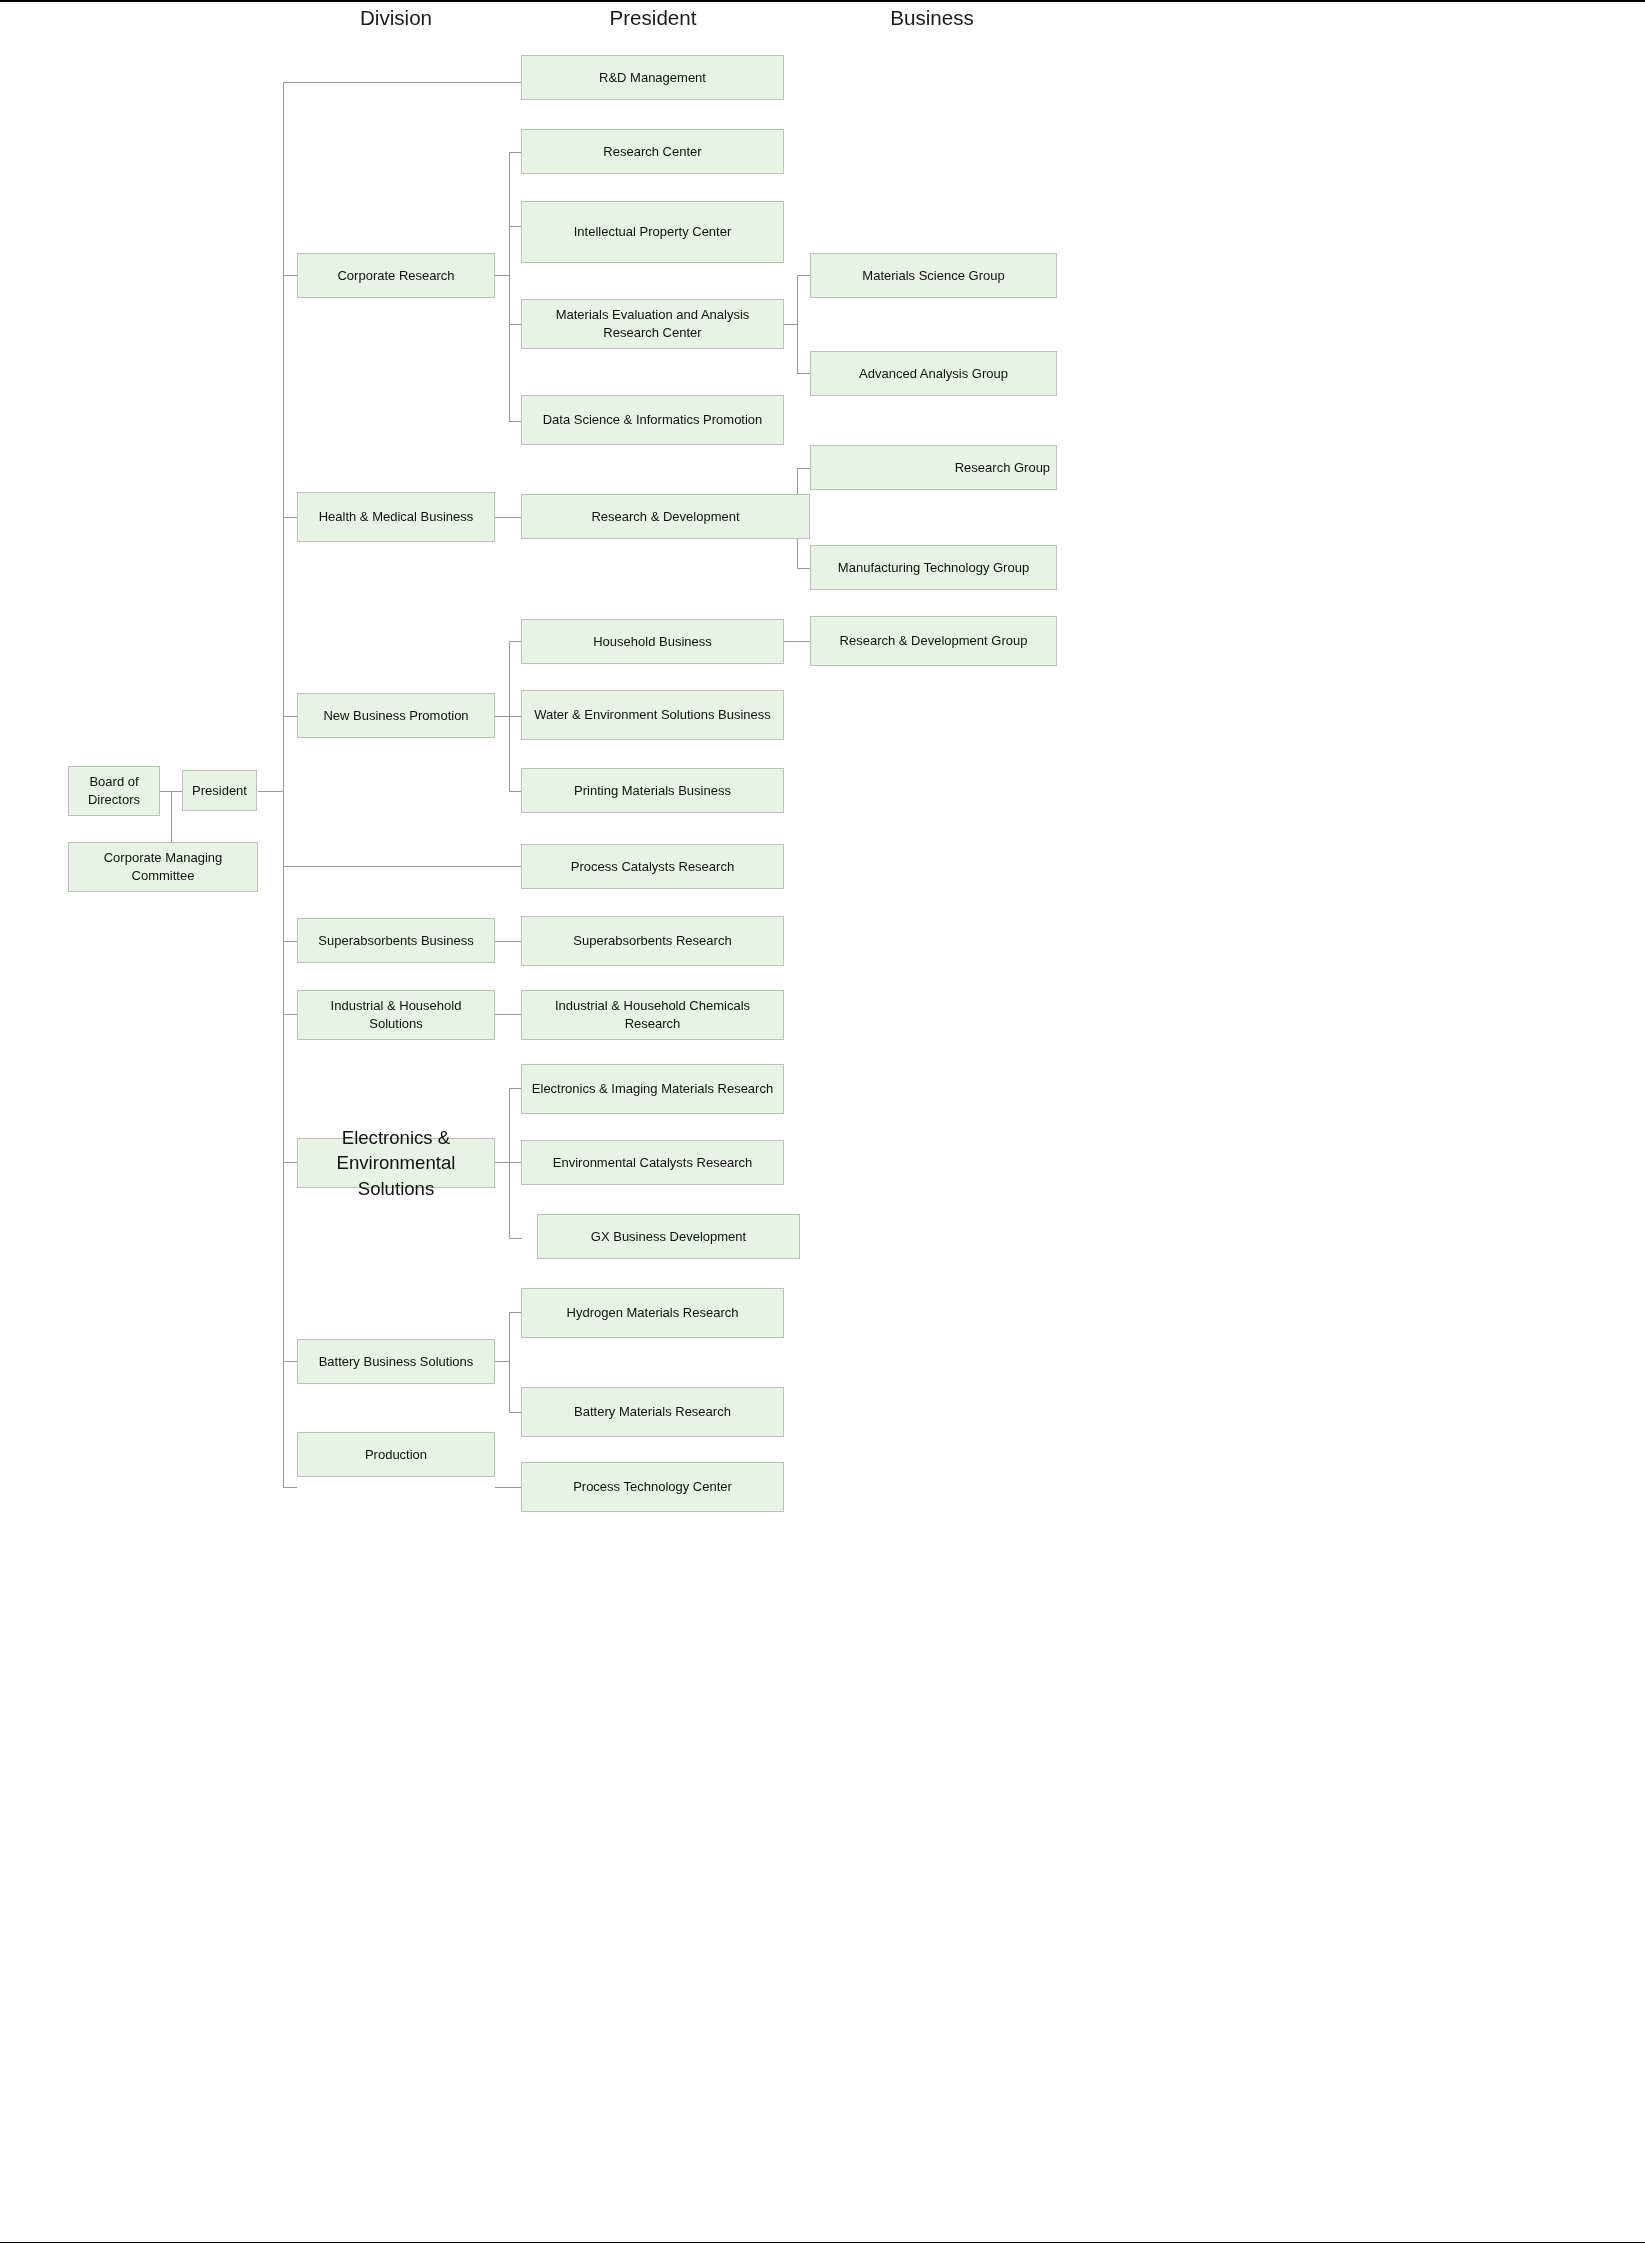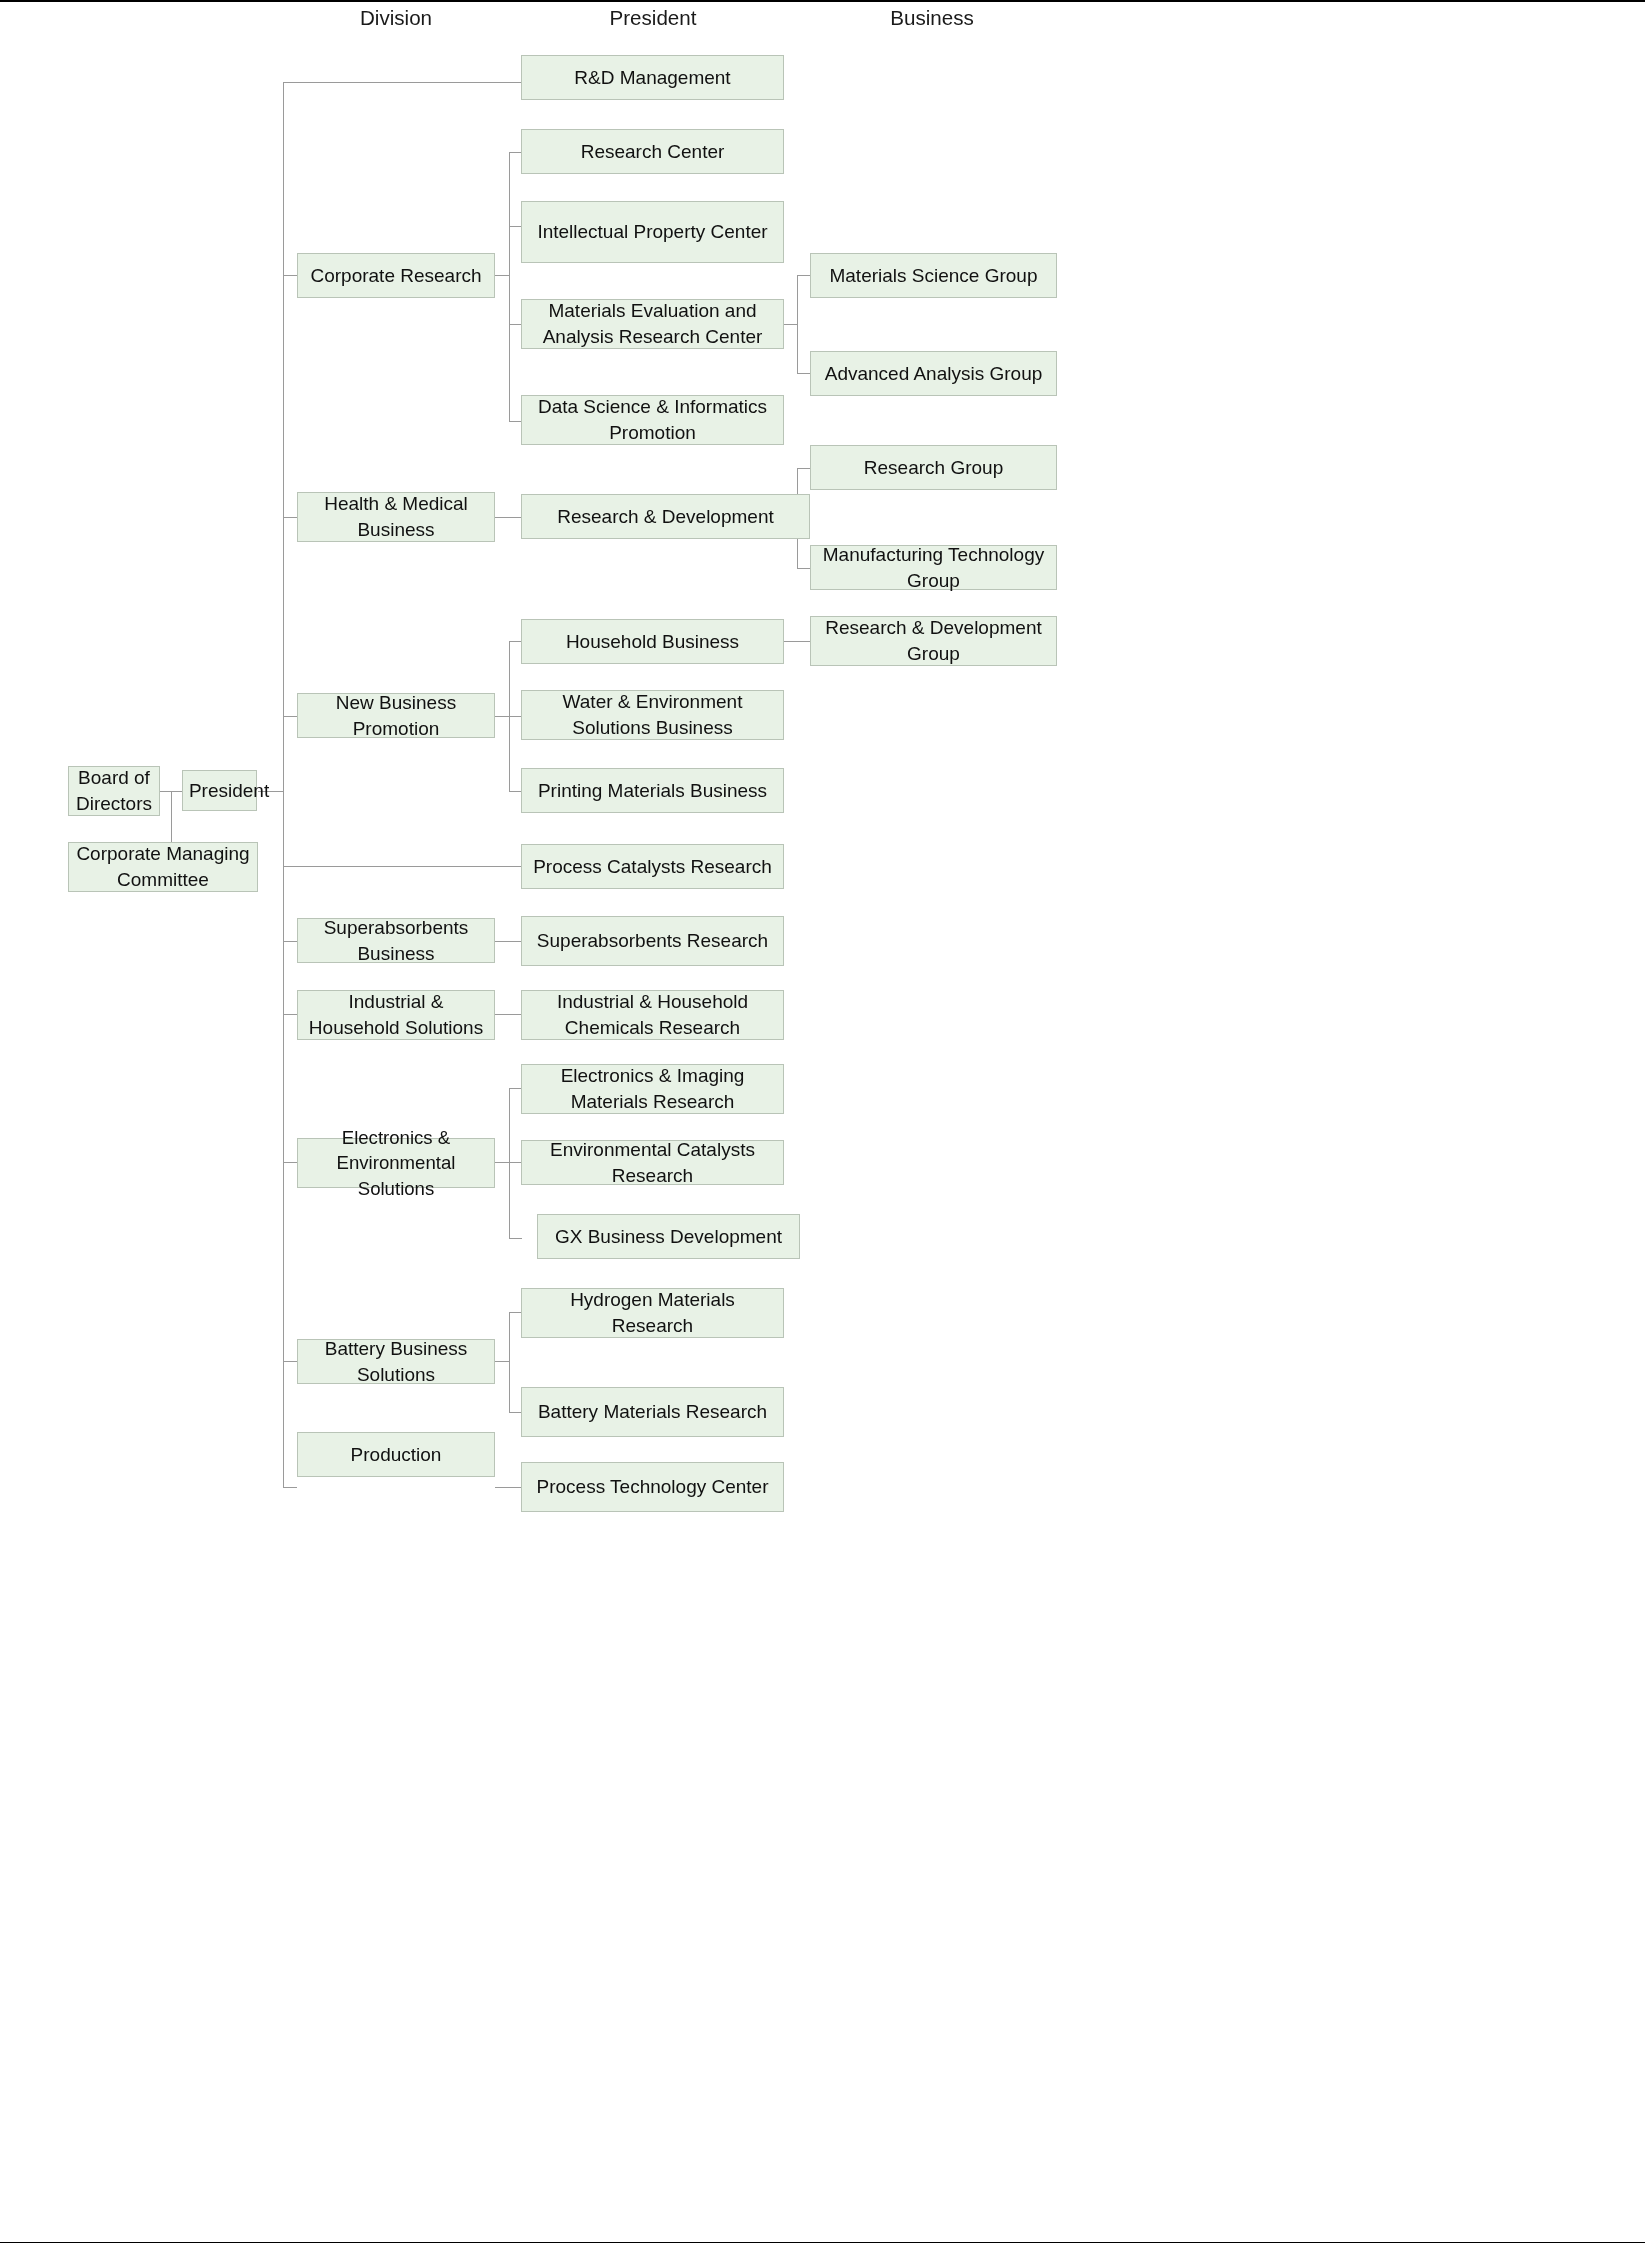--- a/index.html
+++ b/index.html
@@ -30,21 +30,21 @@
   }
   .node {
     position: absolute;
     box-sizing: border-box;
     background: #e8f2e6;
     border: 1px solid #b9c4b7;
     display: flex;
     align-items: center;
     justify-content: center;
     text-align: center;
-    font-size: 19px;
+    font-size: 13px;
     color: #111111;
     line-height: 1.35;
     padding: 2px 5.9px;
   }
   .node-text {
     display: block;
     width: 100%;
   }
   .conn {
     position: absolute;
@@ -218,21 +218,21 @@
   <div class="node" style="left:521px; top:1460px; width:263px; height:50px;">
     <span class="node-text">Process Technology Center</span>
   </div>
 
   <div class="node" style="left:810px; top:251px; width:247px; height:45px;">
     <span class="node-text">Materials Science Group</span>
   </div>
   <div class="node" style="left:810px; top:349px; width:247px; height:45px;">
     <span class="node-text">Advanced Analysis Group</span>
   </div>
-  <div class="node" style="left:810px; top:443px; width:247px; height:45px;">
+  <div class="node" style="left:810px; top:443px; width:247px; height:45px;text-align:right;">
     <span class="node-text">Research Group</span>
   </div>
   <div class="node" style="left:810px; top:543px; width:247px; height:45px;">
     <span class="node-text">Manufacturing Technology Group</span>
   </div>
   <div class="node" style="left:810px; top:614px; width:247px; height:50px;">
     <span class="node-text">Research &amp; Development Group</span>
   </div>
 
 </div>

